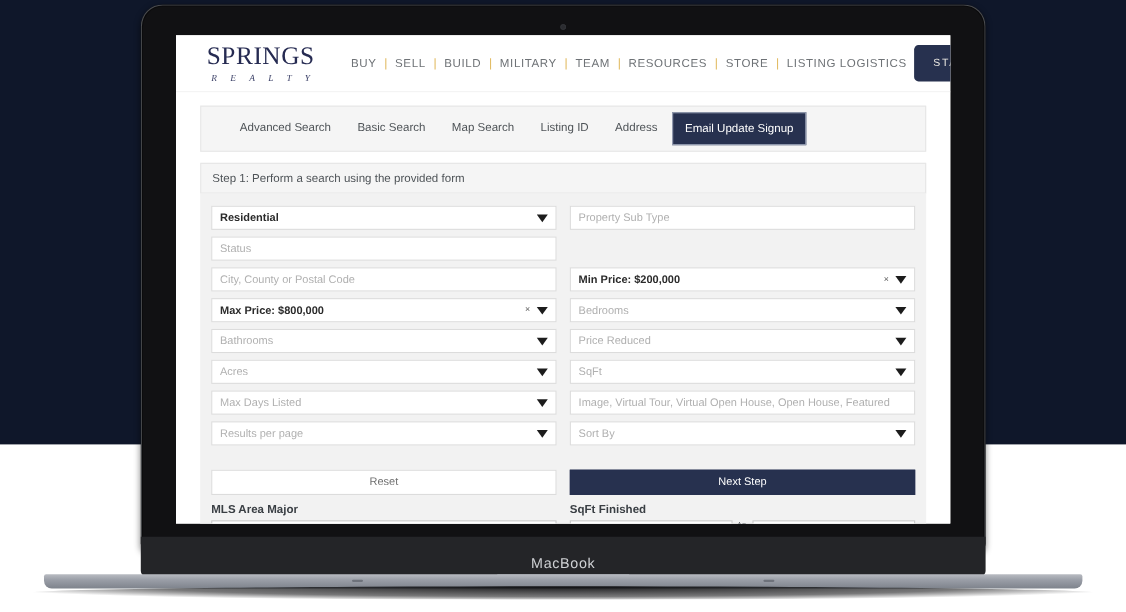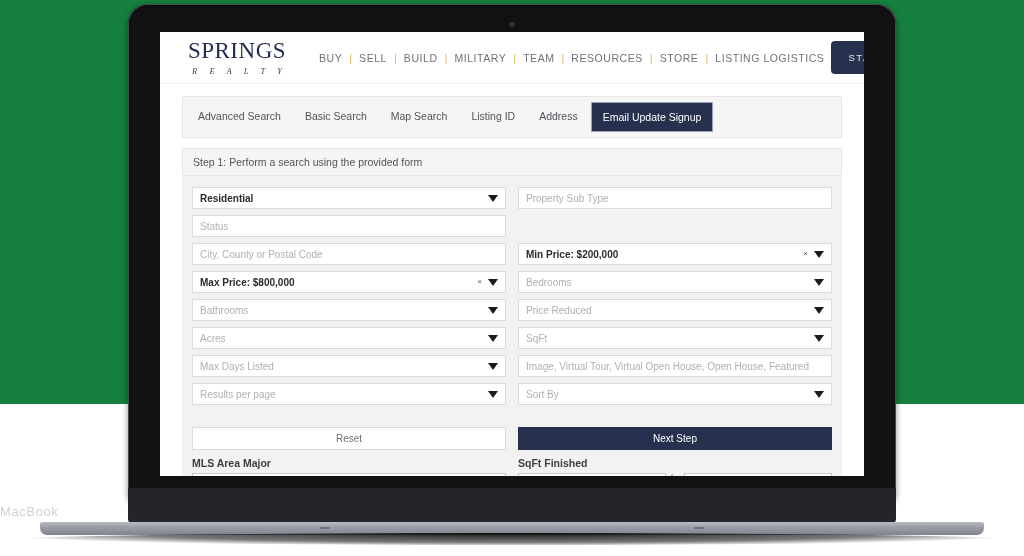--- a/index.html
+++ b/index.html
@@ -2,21 +2,21 @@
 <html><head>
 <meta charset="utf-8">
 <style>
   * { box-sizing: border-box; margin: 0; padding: 0; }
   html, body {
     width: 1024px; height: 556px;
     background: #ffffff;
     font-family: "Liberation Sans", sans-serif;
     overflow: hidden;
   }
-  #stage { position: relative; width: 1024px; height: 404px; background:#15803d; }
+  #stage { position: relative; width: 1024px; height: 404px; background:#0f172a; }
 
   
   .laptop-lid {
     position: absolute; left: 128px; top: 4px;
     width: 768px; height: 496px;
     background: #0b0b0c;
     border-radius: 20px 20px 6px 6px;
     box-shadow: inset 0 0 0 1px #4a4c50, 0 2px 6px rgba(0,0,0,.45);
   }
   .lid-inner {
@@ -25,20 +25,21 @@
     border-radius: 18px 18px 5px 5px;
   }
   .webcam {
     position: absolute; left: 50%; top: 18px; transform: translateX(-50%);
     width: 5px; height: 5px; border-radius: 50%;
     background: #2b2c30;
     box-shadow: inset 0 0 1px #55575c;
   }
   .macbook-label {
     position: absolute; left: 0; right: 0; top: 504px;
+    text-align: center;
     color: #cfd1d4;
     font-size: 13px;
     letter-spacing: .6px;
     font-family: "Liberation Sans", sans-serif;
   }
   .bezel-bottom {
     position: absolute; left: 128px; top: 488px;
     width: 768px; height: 36px;
     background: #242528;
     border-radius: 0 0 5px 5px;
@@ -106,21 +107,21 @@
     padding: 11px 17px; border-radius: 4px;
     white-space: nowrap; cursor: pointer; border: none;
     font-family: "Liberation Sans", sans-serif;
   }
 
   
   .page-body { background: #ffffff; padding: 12px 22px 0 22px; }
 
   .tabbar {
     background: #f5f5f5; border: 1px solid #e6e6e6;
-    padding: 5px 4px; display: flex; align-items: stretch; gap: 2px;
+    padding: 5px 24px; display: flex; align-items: stretch; gap: 2px;
   }
   .tab {
     font-size: 10.5px; color: #4f5458; padding: 8px 11px;
     cursor: pointer; white-space: nowrap; background: transparent;
   }
   .tab.active {
     background: #27314f; color: #ffffff;
     border: 1px solid #9aa2b5;
   }
 

